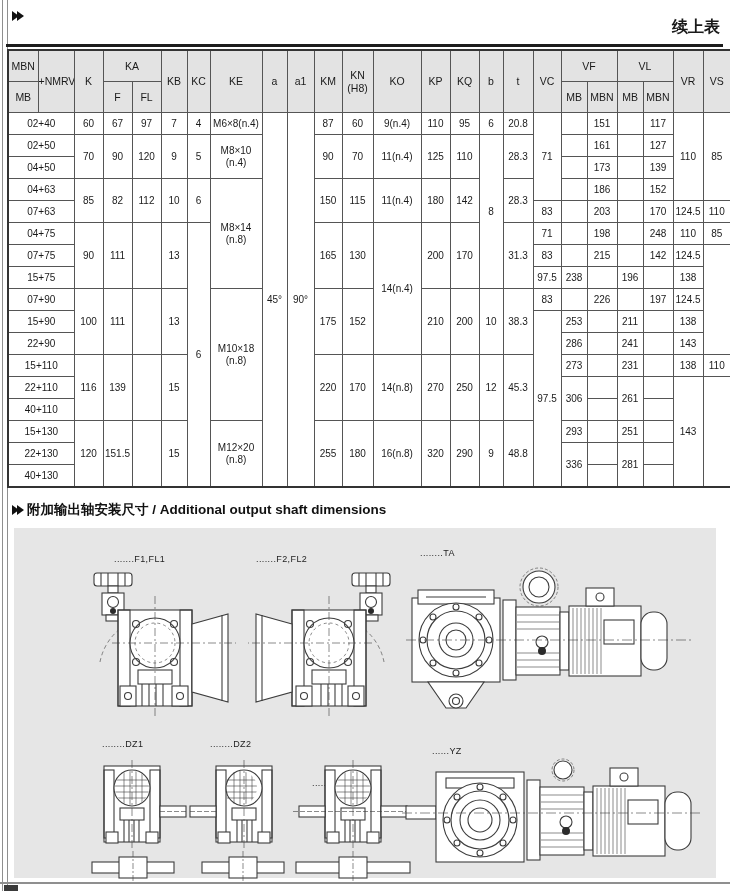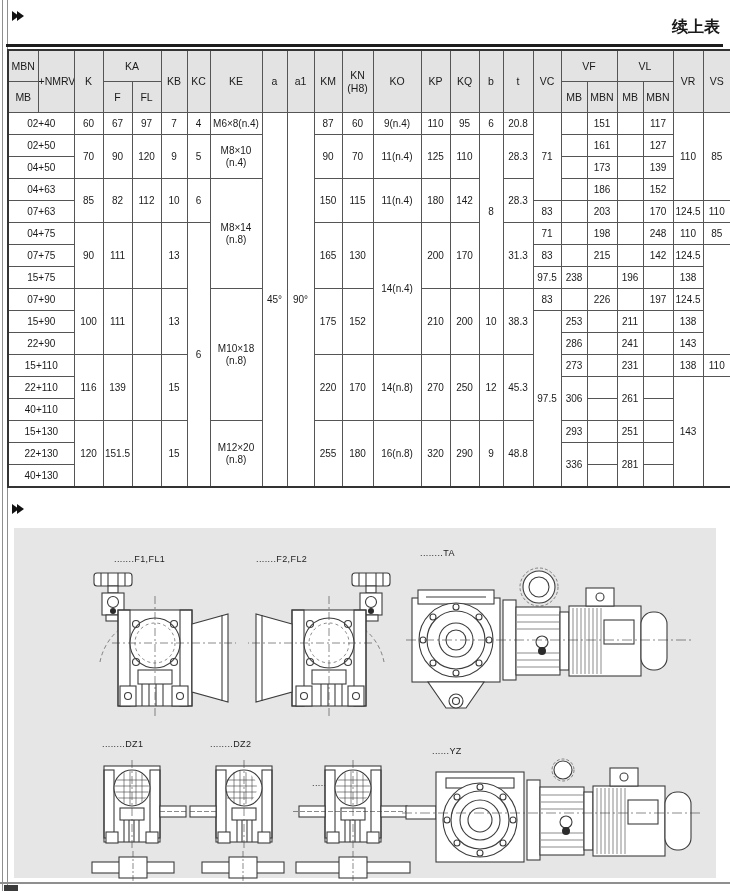--- a/index.html
+++ b/index.html
@@ -328,21 +328,21 @@
           <tr data-name="table-row">
             <td colspan="2" data-name="row-label">40+130</td>
             <td data-name="table-cell"></td>
             <td data-name="table-cell"></td>
           </tr>
         </tbody>
       </table>
   </div>
 
   <div class="sec-title" style="top:501px;" data-name="section2-title">
-    <span class="marker" data-name="section-marker-icon"><i></i><i></i></span>
+    <span class="marker" data-name="section-marker-icon"><i></i><i></i></span><span class="txt" data-name="section2-title-text">附加输出轴安装尺寸 / Additional output shaft dimensions</span>
   </div>
 
   <div class="draw-box" data-name="drawings-area">
 
     <div class="d-label" style="left:100px;top:26px;" data-name="drawing-label-f1fl1">.......F1,FL1</div>
     <div class="d-label" style="left:242px;top:26px;" data-name="drawing-label-f2fl2">.......F2,FL2</div>
     <div class="d-label" style="left:406px;top:20px;text-align:right;" data-name="drawing-label-ta">........TA</div>
     <div class="d-label" style="left:88px;top:211px;" data-name="drawing-label-dz1">........DZ1</div>
     <div class="d-label" style="left:196px;top:211px;" data-name="drawing-label-dz2">........DZ2</div>
     <div class="d-label" style="left:298px;top:211px;margin-top:39px;" data-name="drawing-label-sz">........SZ</div>

